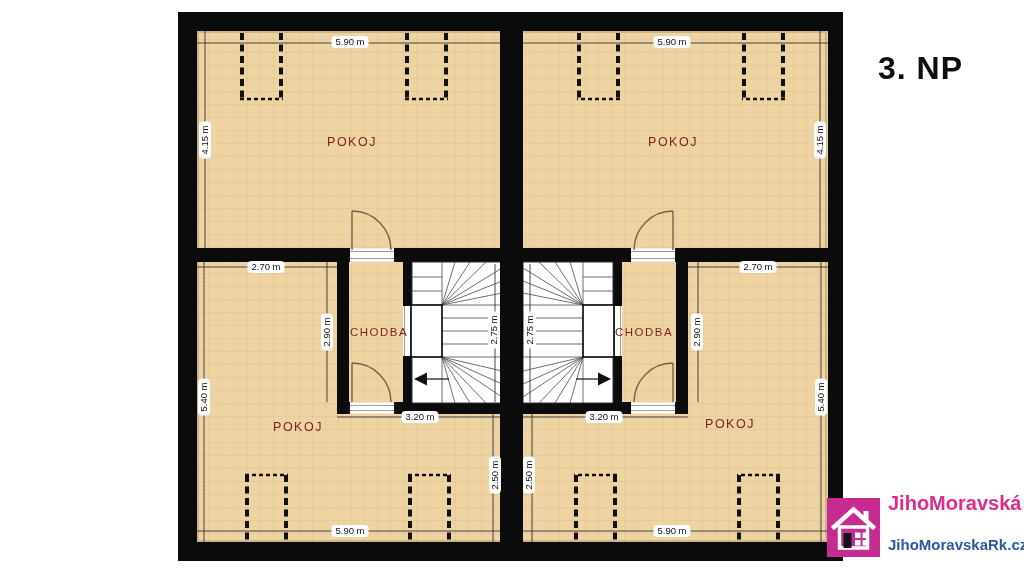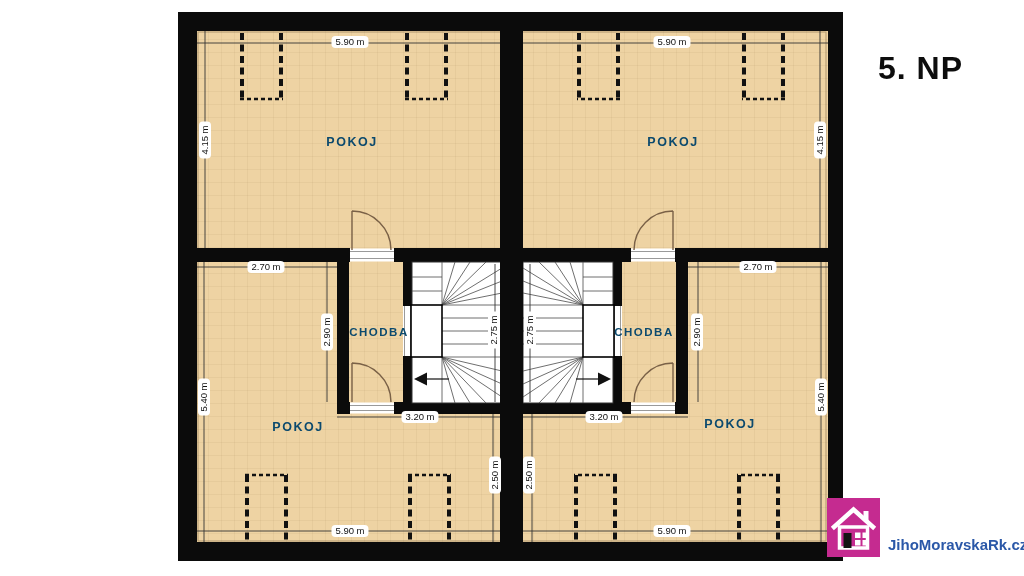--- a/index.html
+++ b/index.html
@@ -3,21 +3,21 @@
 <meta charset="utf-8">
 <style>
   html,body{margin:0;padding:0;background:#fff;}
   .stage{position:relative;width:1024px;height:576px;background:#ffffff;overflow:hidden;
          font-family:"Liberation Sans",sans-serif;}
   .stage svg{position:absolute;left:0;top:0;}
   .lbl{position:absolute;transform:translate(-50%,-50%);white-space:nowrap;}
   .dim{background:#ffffff;color:#111;font-size:9.5px;line-height:12px;padding:0 4px;
        border-radius:4px;font-weight:400;}
   .dim.v{transform:translate(-50%,-50%) rotate(-90deg);}
-  .room{color:#0c4a6e;font-size:12.5px;font-weight:bold;letter-spacing:1.5px;}
+  .room{color:#7f1d1d;font-size:12.5px;font-weight:normal;letter-spacing:1.5px;}
   .hall{font-size:11.5px;text-align:right;}
   .floor-title{position:absolute;left:878px;top:50px;color:#0d0d0d;font-size:32px;
        font-weight:bold;letter-spacing:1px;}
   .logo-text{position:absolute;left:888px;font-weight:bold;white-space:nowrap;}
   .logo-brand{top:492px;font-size:20px;color:#e12a8e;}
   .logo-sub{top:516px;font-size:16.5px;color:#1d3e76;}
   .logo-web{top:536px;font-size:15px;color:#2b58a8;}
 </style>
 </head>
 <body>
@@ -128,28 +128,29 @@
   <div class="lbl dim" style="left:672px;top:42px;">5.90 m</div>
   <div class="lbl dim v" style="left:820px;top:140px;">4.15 m</div>
   <div class="lbl dim" style="left:758px;top:267px;">2.70 m</div>
   <div class="lbl dim v" style="left:697px;top:332px;">2.90 m</div>
   <div class="lbl dim v" style="left:821px;top:397px;">5.40 m</div>
   <div class="lbl dim v" style="left:530px;top:330px;">2.75 m</div>
   <div class="lbl dim" style="left:604px;top:417px;">3.20 m</div>
   <div class="lbl dim v" style="left:529px;top:475px;">2.50 m</div>
   <div class="lbl dim" style="left:672px;top:531px;">5.90 m</div>
 
-  <div class="floor-title">5. NP</div>
+  <div class="floor-title">3. NP</div>
 
   <svg width="53" height="59" viewBox="0 0 53 59" style="position:absolute;left:827px;top:498px;">
     <rect x="0" y="0" width="53" height="59" fill="#c52b90"></rect>
     <rect x="36.5" y="13" width="5" height="10" fill="#ffffff"></rect>
     <path d="M7 29 L26.5 11.5 L46 29" fill="none" stroke="#ffffff" stroke-width="4.5" stroke-linecap="square"></path>
     <rect x="12.5" y="29" width="28" height="21" fill="none" stroke="#ffffff" stroke-width="3.5"></rect>
     <rect x="16.5" y="35" width="8" height="15" fill="#141414"></rect>
     <rect x="28" y="34.5" width="5.5" height="5.5" fill="#ffffff"></rect>
     <rect x="35.5" y="34.5" width="5.5" height="5.5" fill="#ffffff"></rect>
     <rect x="28" y="42" width="5.5" height="5.5" fill="#ffffff"></rect>
     <rect x="35.5" y="42" width="5.5" height="5.5" fill="#ffffff"></rect>
   </svg>
+  <div class="logo-text logo-brand">JihoMoravská</div>
   <div class="logo-text logo-web">JihoMoravskaRk.cz</div>
 
 </div>
 
 </body></html>

